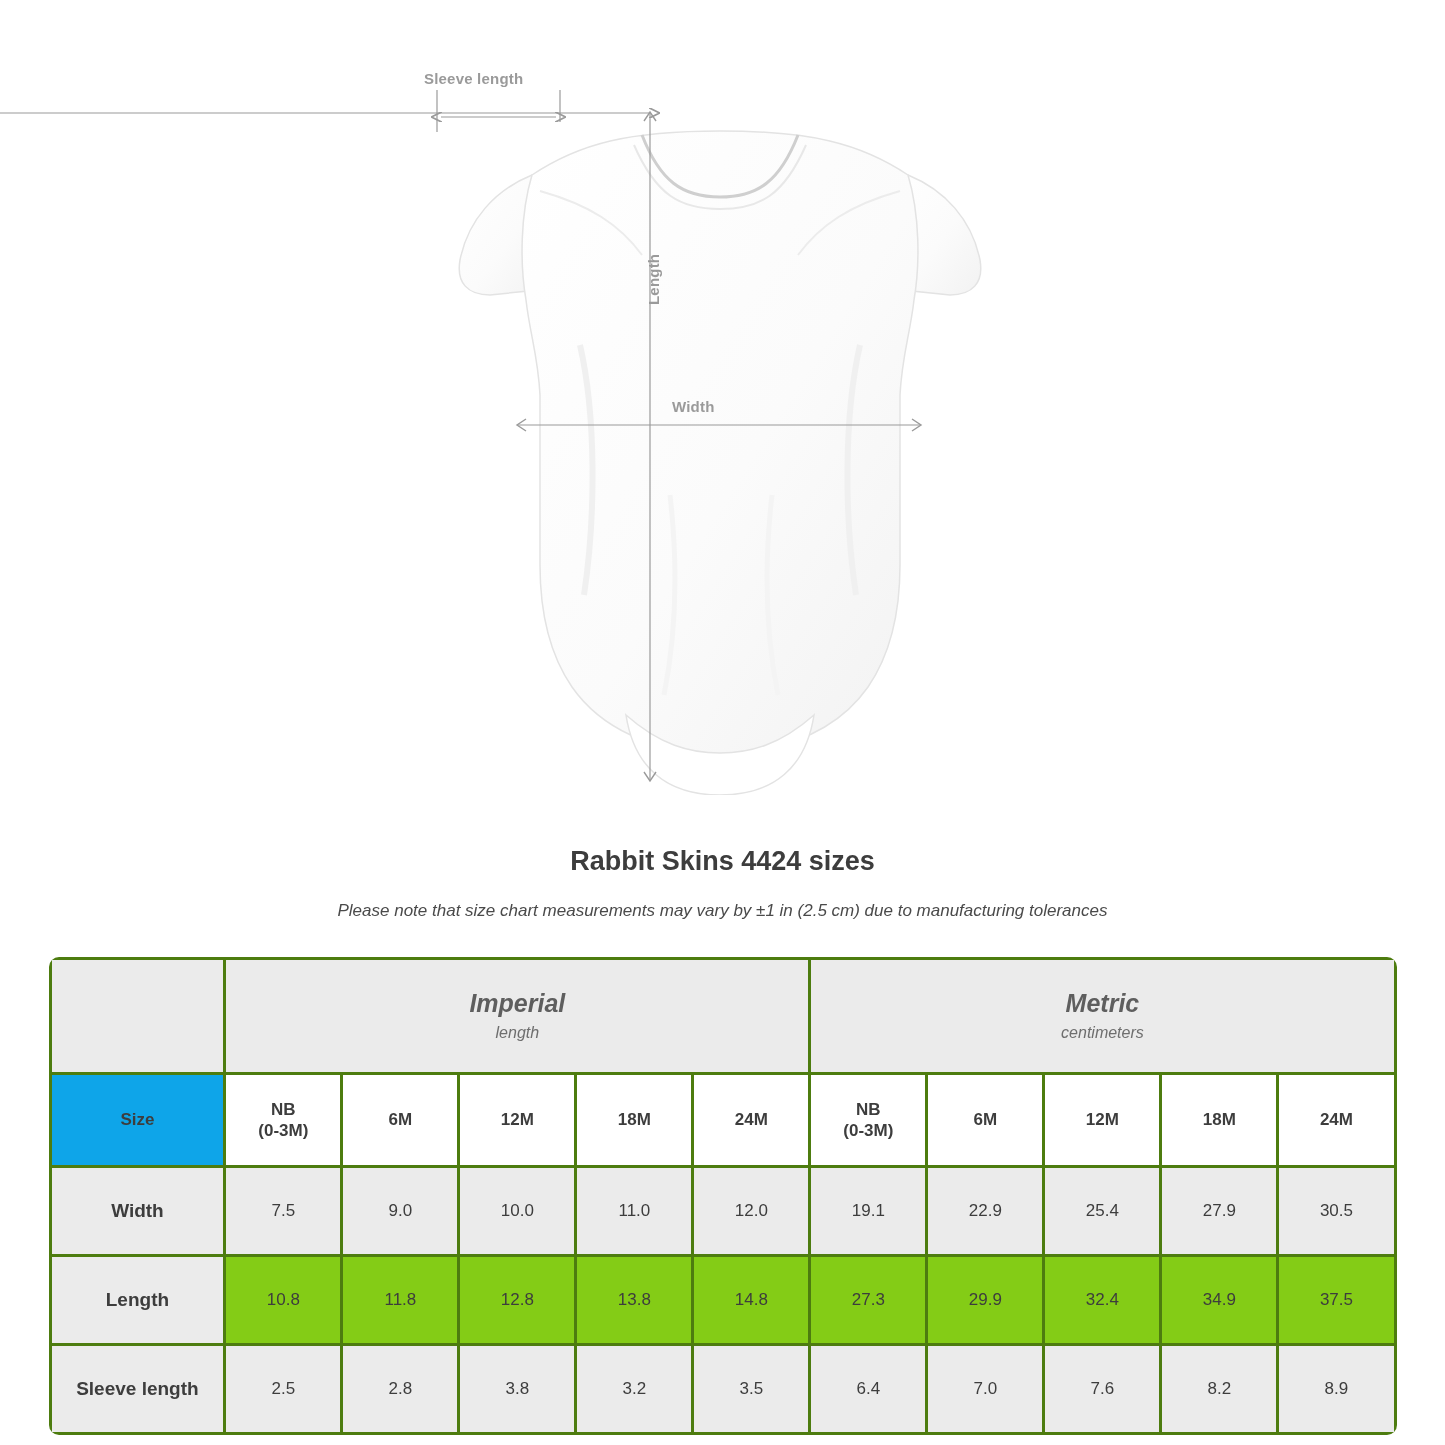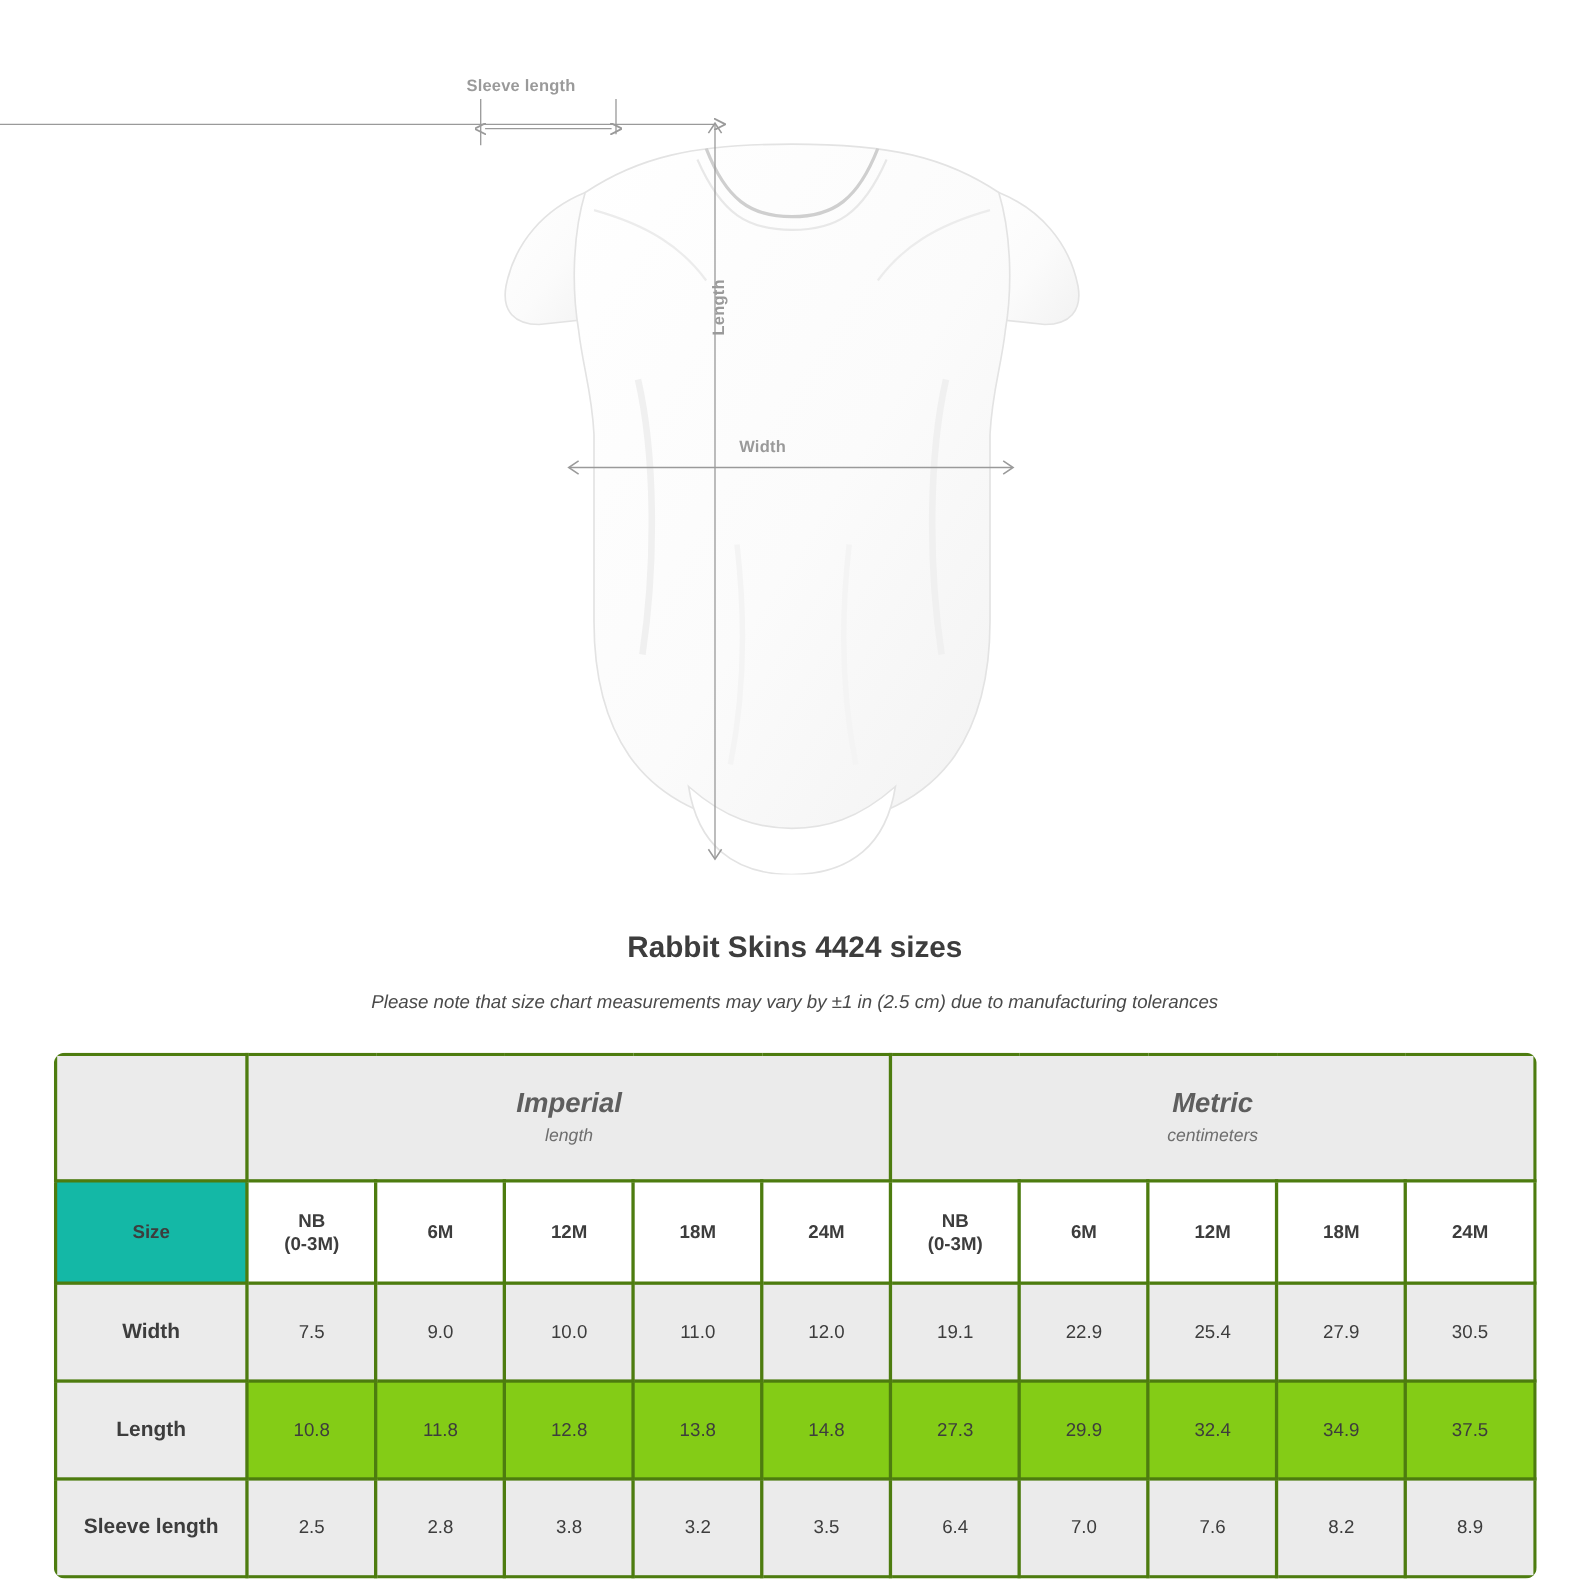--- a/index.html
+++ b/index.html
@@ -101,21 +101,21 @@
     margin-top: 6px;
   }
   .head-row td {
     background: #ffffff;
     height: 88px;
     font-size: 17px;
     font-weight: bold;
     color: #3d3d3d;
     line-height: 1.25;
   }
-  .head-row td.rowhead { background: #14b8a6; }
+  .head-row td.rowhead { background: #0ea5e9; }
   .data-row td {
     height: 84px;
     font-size: 17px;
     color: #3d3d3d;
   }
   .data-row td.rowhead {
     font-weight: bold;
     font-size: 19px;
     background: #ebebeb;
   }

